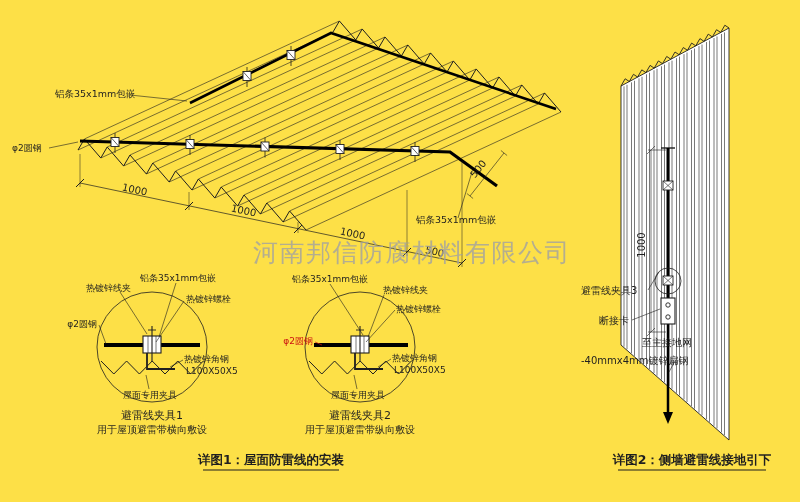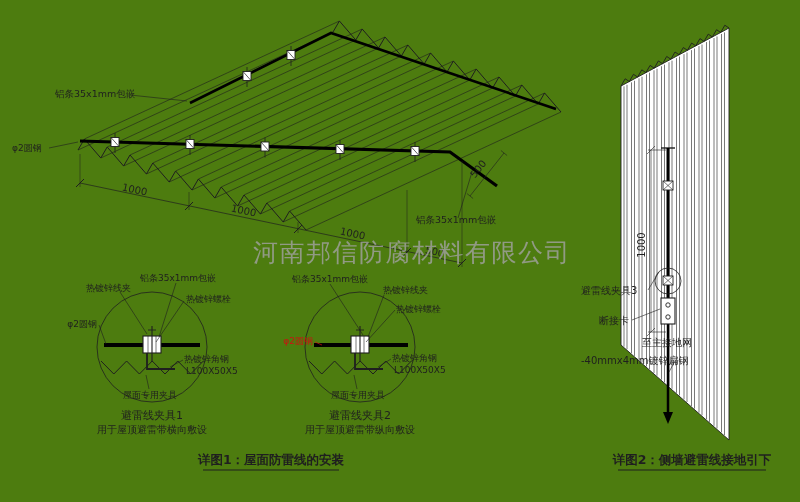--- a/index.html
+++ b/index.html
@@ -1,17 +1,17 @@
 <!DOCTYPE html>
 <html style="--line: #1f1f1f; --red: #cc1111; --wm: #a2a2a2;"><head>
 <meta charset="utf-8">
 <title>Lightning Protection Installation Detail Drawing</title>
 <style>
   html,body{margin:0;padding:0;background:#ffffff;}
-  .sheet{position:relative;width:800px;height:502px;background:#4d7c0f;overflow:hidden;}
+  .sheet{position:relative;width:800px;height:502px;background:#fde047;overflow:hidden;}
   svg{display:block;}
   text{font-family:"DejaVu Sans","Liberation Sans",sans-serif;fill:var(--line,#1f1f1f);}
   .t9{font-size:9px;}
   .t95{font-size:9.5px;}
   .t10{font-size:10px;}
   .t11{font-size:11px;}
   .t12{font-size:12.5px;font-weight:600;}
   .red{fill:var(--red,#cc1111);}
   .wm{font-size:25px;fill:var(--wm,#a2a2a2);letter-spacing:1.5px;opacity:.8;}
   .ldr{stroke:var(--line,#1f1f1f);stroke-width:.6;}

